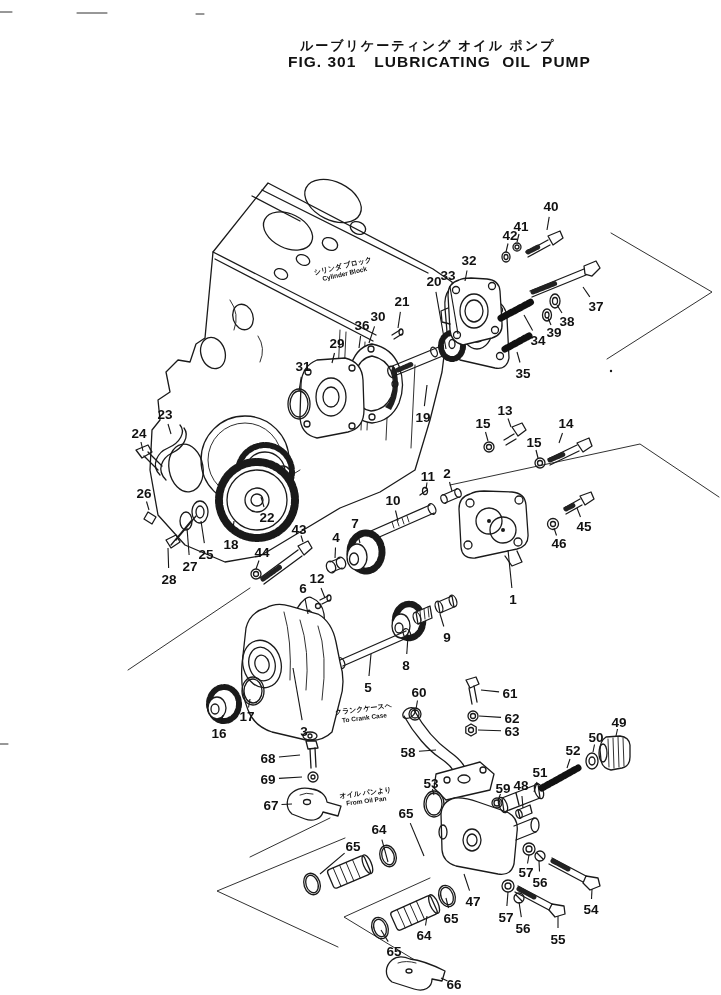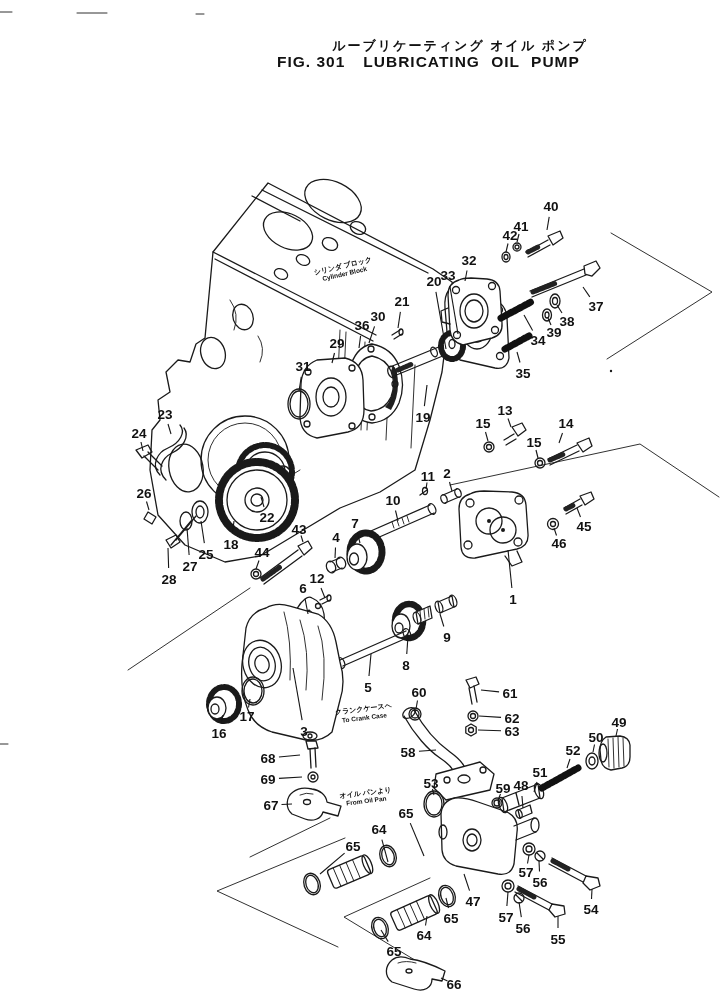--- a/index.html
+++ b/index.html
@@ -1,20 +1,20 @@
 <!DOCTYPE html>
 <html><head>
 <meta charset="utf-8">
 <style>
   html,body{margin:0;padding:0;background:#e8e8e8;}
   .page{position:relative;width:721px;height:995px;background:#fff;margin:0 auto;overflow:hidden;
         font-family:"Liberation Sans",sans-serif;color:#111;}
-  .title-ja{position:absolute;left:300px;top:37px;width:320px;text-align:center;
+  .title-ja{position:absolute;left:300px;top:37px;width:320px;
             font-size:13px;font-weight:bold;letter-spacing:2px;white-space:nowrap;}
-  .title-en{position:absolute;left:277px;top:53px;font-size:15.5px;font-weight:bold;
+  .title-en{position:absolute;left:288px;top:53px;font-size:15.5px;font-weight:bold;
             letter-spacing:1px;white-space:nowrap;}
   .title-en .figno{margin-right:18px;}
   .title-en .ttl{word-spacing:6px;}
   svg{position:absolute;left:0;top:0;}
   svg text{font-family:"Liberation Sans",sans-serif;}
   .callout{font-size:13.5px;font-weight:bold;fill:#111;text-anchor:middle;dominant-baseline:central;}
   .leader{stroke:#161616;stroke-width:1.1;}
   .lblja{font-size:7px;font-weight:bold;fill:#111;text-anchor:middle;}
   .lblen{font-size:6.5px;font-weight:bold;fill:#111;text-anchor:middle;}
   .art{stroke:#1a1a1a;fill:none;stroke-width:1.3;stroke-linecap:round;stroke-linejoin:round;}

